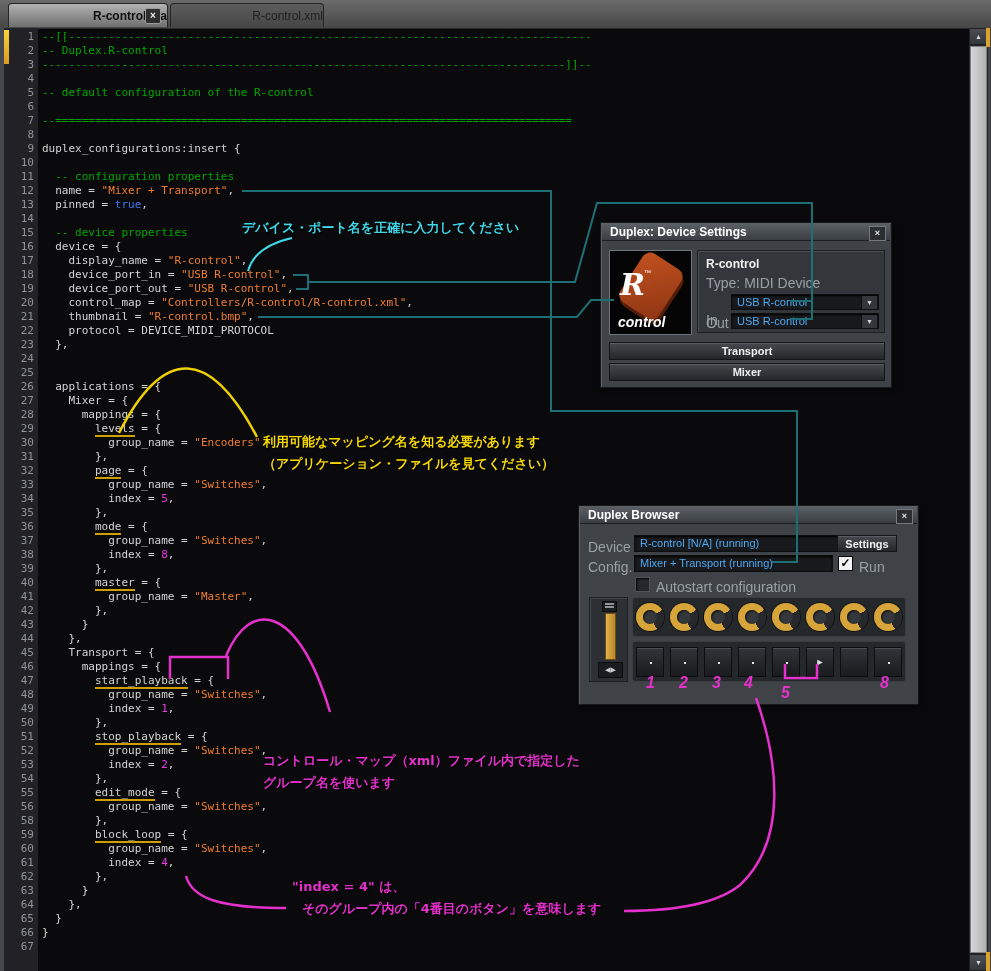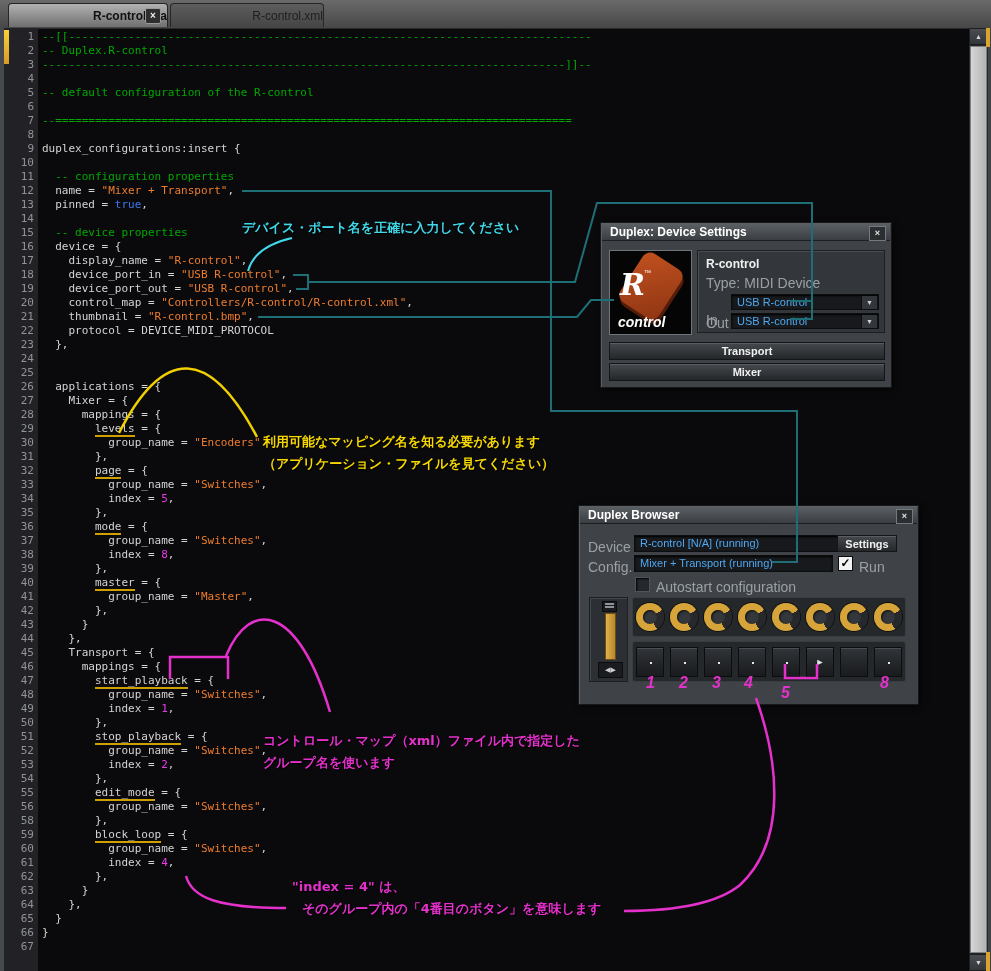--- a/index.html
+++ b/index.html
@@ -309,21 +309,21 @@
     <path d="M 785,664 L 785,678 L 817,678 L 817,664" fill="none" stroke="#e531cc" stroke-width="2.5"></path>
     <path d="M 756,698 C 778,760 788,840 740,885 C 714,906 665,911 624,911" fill="none" stroke="#e531cc" stroke-width="2.5"></path>
     <path d="M 186,876 C 192,898 218,908 286,908" fill="none" stroke="#e531cc" stroke-width="2.5"></path>
   </svg>
 
   <div class="anno cyan" style="left:242px;top:219px">デバイス・ポート名を正確に入力してください</div>
   <div class="anno yellow" style="left:263px;top:431px">
     <div>利用可能なマッピング名を知る必要があります</div>
     <div>（アプリケーション・ファイルを見てください）</div>
   </div>
-  <div class="anno magenta" style="left:263px;top:730px">
+  <div class="anno magenta" style="left:263px;top:750px">
     <div>コントロール・マップ（xml）ファイル内で指定した</div>
     <div>グループ名を使います</div>
   </div>
   <div class="anno magenta" style="left:292px;top:876px">
     <div>"index = 4" は、</div>
     <div style="margin-left:10px">そのグループ内の「4番目のボタン」を意味します</div>
   </div>
   <span class="num" style="left:646px;top:674px">1</span>
   <span class="num" style="left:679px;top:674px">2</span>
   <span class="num" style="left:712px;top:674px">3</span>

